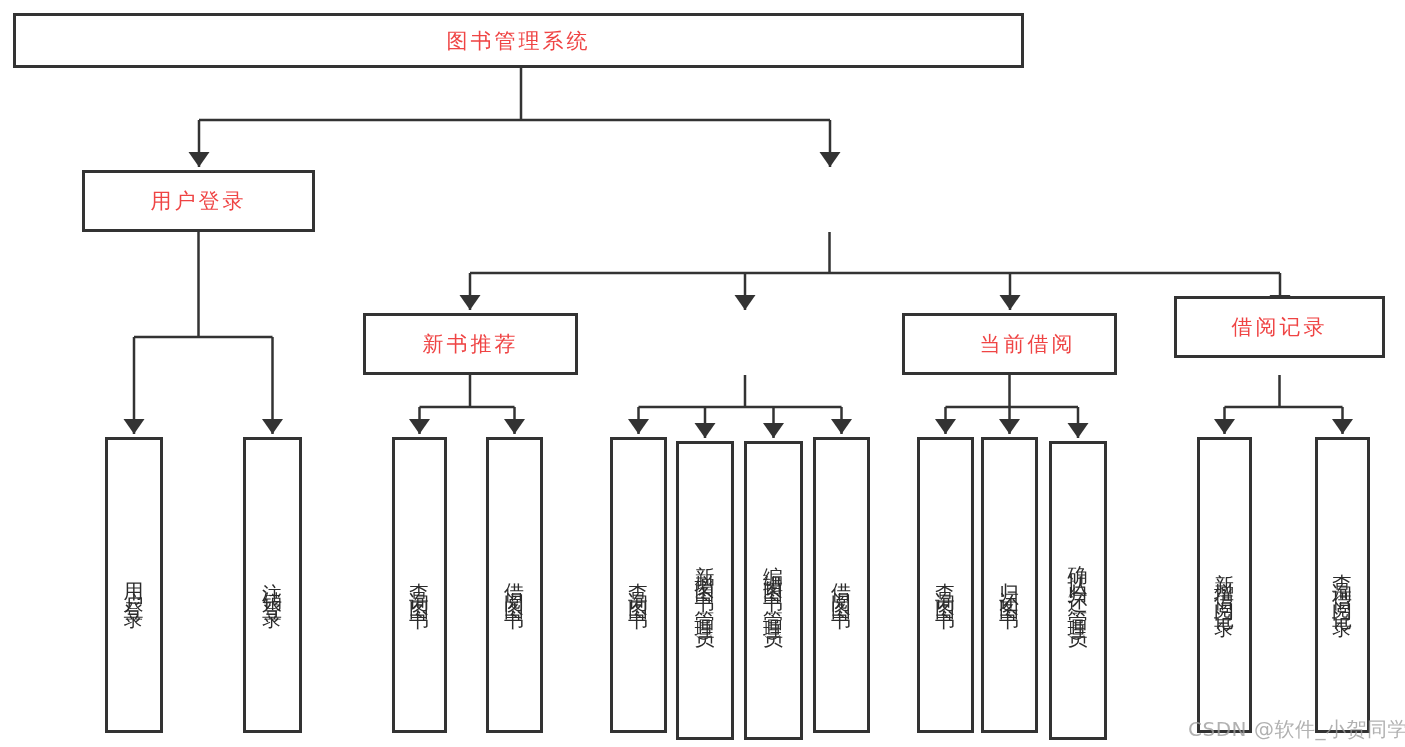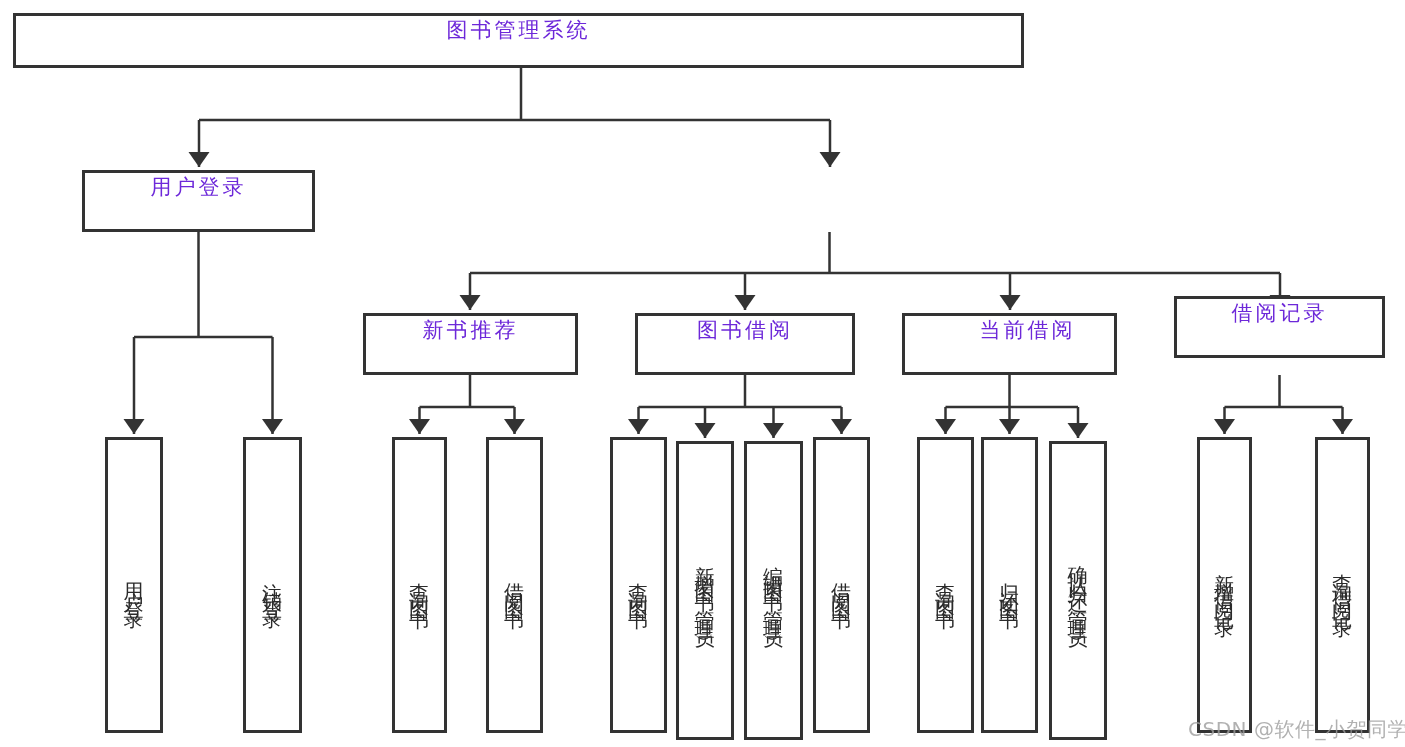--- a/index.html
+++ b/index.html
@@ -5,22 +5,22 @@
   html,body { margin:0; padding:0; background:#ffffff; }
   .canvas {
     position:relative; width:1405px; height:747px; background:#ffffff;
     font-family:"DejaVu Sans", sans-serif; overflow:hidden;
   }
   svg.lines { position:absolute; left:0; top:0; width:1405px; height:747px; }
   .ln { stroke:#333333; stroke-width:2.5; fill:none; }
   .ar { stroke:#333333; stroke-width:2.5; fill:none; marker-end:url(#arw); }
   .hbox {
     position:absolute; box-sizing:border-box; border:3px solid #333333; background:#ffffff;
-    display:flex; justify-content:center;
-    font-size:21px; letter-spacing:3px; color:#6d28d9; z-index:2;
+    display:flex; align-items:center; justify-content:center;
+    font-size:21px; letter-spacing:3px; color:#ef4444; z-index:2;
   }
   .vbox {
     position:absolute; box-sizing:border-box; border:3px solid #333333; background:#ffffff;
     display:flex; align-items:center; justify-content:center; color:#2b2b2b; z-index:2;
   }
   .vbox .vtxt {
     writing-mode:vertical-rl; text-orientation:mixed;
     font-size:20px; line-height:1; letter-spacing:9px;
   }
   .watermark {
@@ -73,23 +73,20 @@
     <span>图书管理系统</span>
   </div>
 
   <div class="hbox" style="left:82px; top:170px; width:233px; height:62px;">
     <span>用户登录</span>
   </div>
 
   <div class="hbox" style="left:363px; top:313px; width:215px; height:62px;">
     <span>新书推荐</span>
   </div>
-  <div class="hbox" style="left:635px; top:313px; width:220px; height:62px;">
-    <span>图书借阅</span>
-  </div>
   <div class="hbox" style="left:902px; top:313px; width:215px; height:62px;padding-left:36px;">
     <span>当前借阅</span>
   </div>
   <div class="hbox" style="left:1174px; top:296px; width:211px; height:62px;">
     <span>借阅记录</span>
   </div>
 
   <div class="vbox" style="left:105px; top:437px; width:58px; height:296px;">
     <span class="vtxt">用户登录</span>
   </div>

